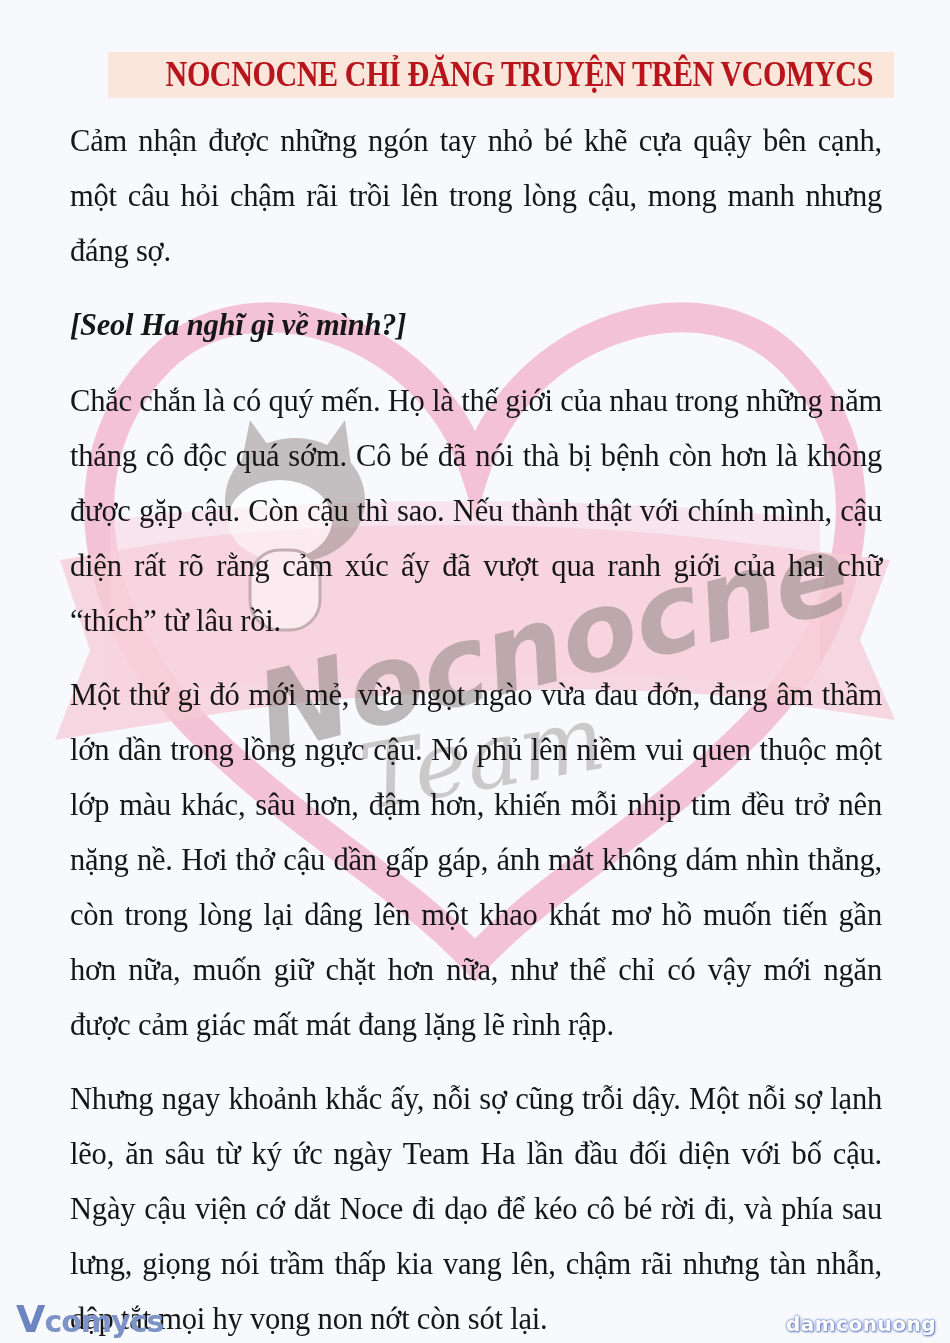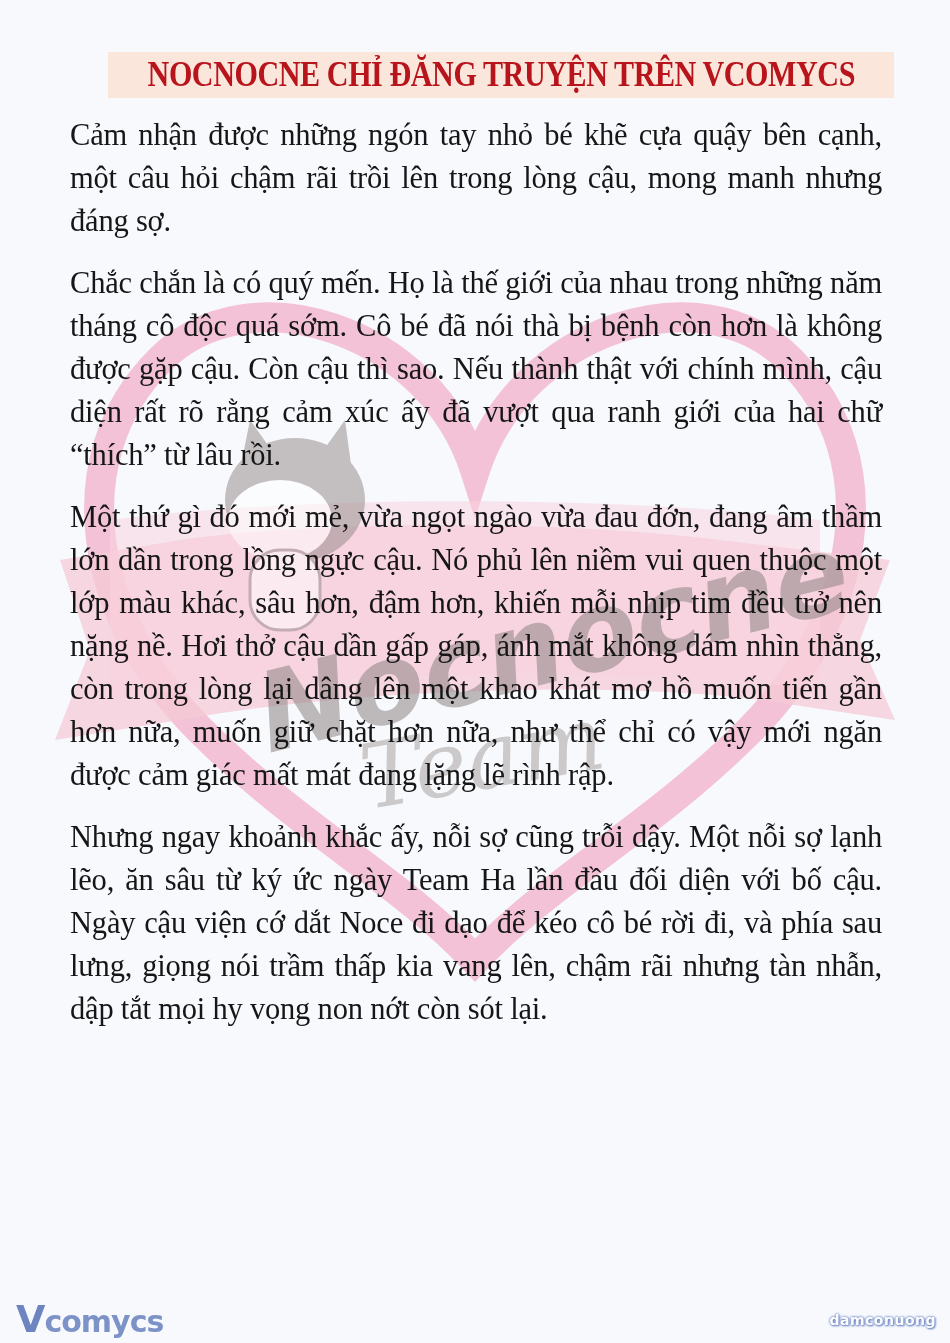--- a/index.html
+++ b/index.html
@@ -27,42 +27,41 @@
     .banner {
       position: absolute;
       left: 108px;
       top: 52px;
       width: 786px;
       height: 46px;
       background: #fbe6dc;
       z-index: 1;
       display: flex;
       align-items: center;
-      justify-content: center;
     }
     .banner-text {
       font-family: "Liberation Serif", "DejaVu Serif", serif;
       font-weight: bold;
       font-size: 35px;
       color: #b8141c;
       letter-spacing: -0.5px;
       white-space: nowrap;
       transform: scaleX(0.86);
       transform-origin: center;
     }
     .content {
       position: absolute;
       left: 70px;
       top: 114px;
       width: 812px;
       z-index: 2;
     }
     .para {
       font-size: 30.5px;
-      line-height: 43px;
+      line-height: 55px;
       margin: 0 0 19px 0;
       text-align: justify;
       text-align-last: left;
       letter-spacing: -0.2px;
     }
     .para.italic {
       font-style: italic;
       font-weight: bold;
       margin-bottom: 21px;
     }
@@ -80,21 +79,21 @@
     .logo .v {
       font-size: 38px;
       color: #6c84c0;
     }
     .credit {
       position: absolute;
       right: 14px;
       top: 1312px;
       z-index: 2;
       font-family: "DejaVu Sans", sans-serif;
-      font-size: 14px;
+      font-size: 20px;
       font-weight: bold;
       color: #ffffff;
       letter-spacing: 0.5px;
       text-shadow: 0 0 3px #6f86c6, 0 0 2px #6f86c6, 1px 1px 2px #6f86c6;
     }
   </style>
 </head>
 <body>
 
 <svg class="watermark" viewBox="0 0 950 1343" xmlns="http://www.w3.org/2000/svg">
@@ -115,20 +114,21 @@
   <text x="250" y="700" font-family="DejaVu Sans, sans-serif" font-weight="bold" font-style="italic" font-size="110" fill="#8f8585" opacity="0.55" transform="rotate(-14 475 650)">Nocnocne</text>
   <text x="360" y="790" font-family="DejaVu Serif, serif" font-style="italic" font-size="90" fill="#9a9090" opacity="0.45" transform="rotate(-10 475 760)">Team</text>
 </svg>
 
 <div class="banner">
   <span class="banner-text">NOCNOCNE CHỈ ĐĂNG TRUYỆN TRÊN VCOMYCS</span>
 </div>
 
 <div class="content">
   <p class="para">Cảm nhận được những ngón tay nhỏ bé khẽ cựa quậy bên cạnh, một câu hỏi chậm rãi trồi lên trong lòng cậu, mong manh nhưng đáng sợ.</p>
+  <p class="para italic">[Seol Ha nghĩ gì về mình?]</p>
   <p class="para">Chắc chắn là có quý mến. Họ là thế giới của nhau trong những năm tháng cô độc quá sớm. Cô bé đã nói thà bị bệnh còn hơn là không được gặp cậu. Còn cậu thì sao. Nếu thành thật với chính mình, cậu diện rất rõ rằng cảm xúc ấy đã vượt qua ranh giới của hai chữ “thích” từ lâu rồi.</p>
   <p class="para">Một thứ gì đó mới mẻ, vừa ngọt ngào vừa đau đớn, đang âm thầm lớn dần trong lồng ngực cậu. Nó phủ lên niềm vui quen thuộc một lớp màu khác, sâu hơn, đậm hơn, khiến mỗi nhịp tim đều trở nên nặng nề. Hơi thở cậu dần gấp gáp, ánh mắt không dám nhìn thẳng, còn trong lòng lại dâng lên một khao khát mơ hồ muốn tiến gần hơn nữa, muốn giữ chặt hơn nữa, như thể chỉ có vậy mới ngăn được cảm giác mất mát đang lặng lẽ rình rập.</p>
   <p class="para">Nhưng ngay khoảnh khắc ấy, nỗi sợ cũng trỗi dậy. Một nỗi sợ lạnh lẽo, ăn sâu từ ký ức ngày Team Ha lần đầu đối diện với bố cậu. Ngày cậu viện cớ dắt Noce đi dạo để kéo cô bé rời đi, và phía sau lưng, giọng nói trầm thấp kia vang lên, chậm rãi nhưng tàn nhẫn, dập tắt mọi hy vọng non nớt còn sót lại.</p>
 </div>
 
 <div class="logo">
   <span class="v">V</span><span>comycs</span>
 </div>
 <div class="credit">damconuong</div>
 

